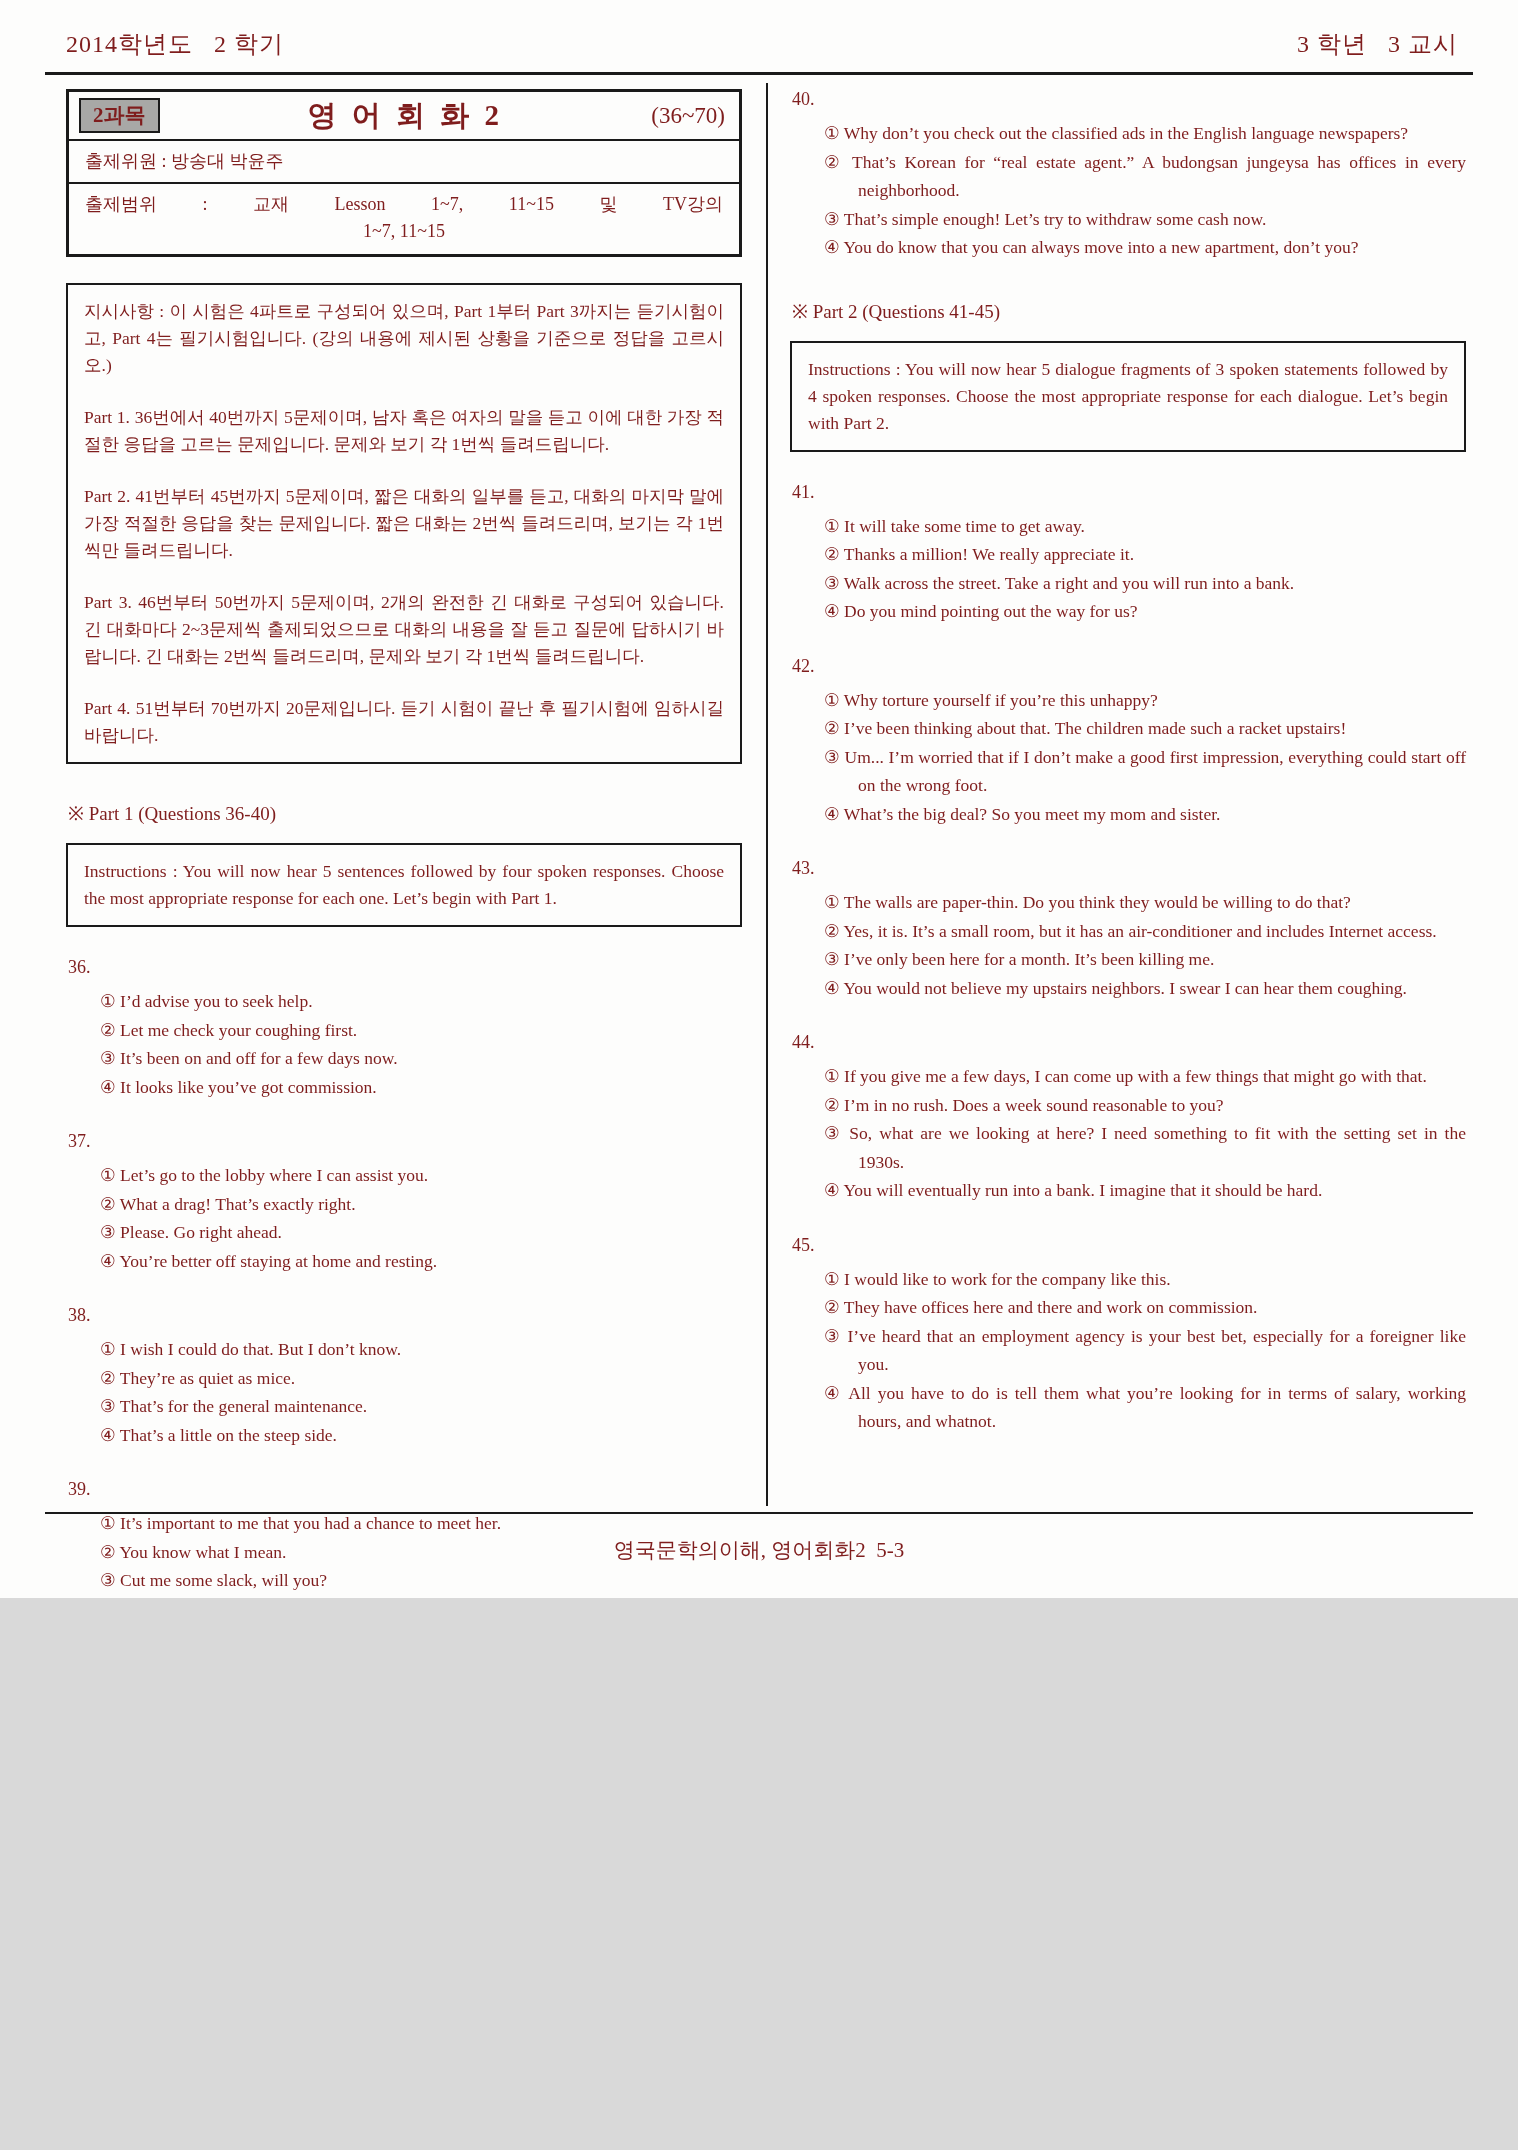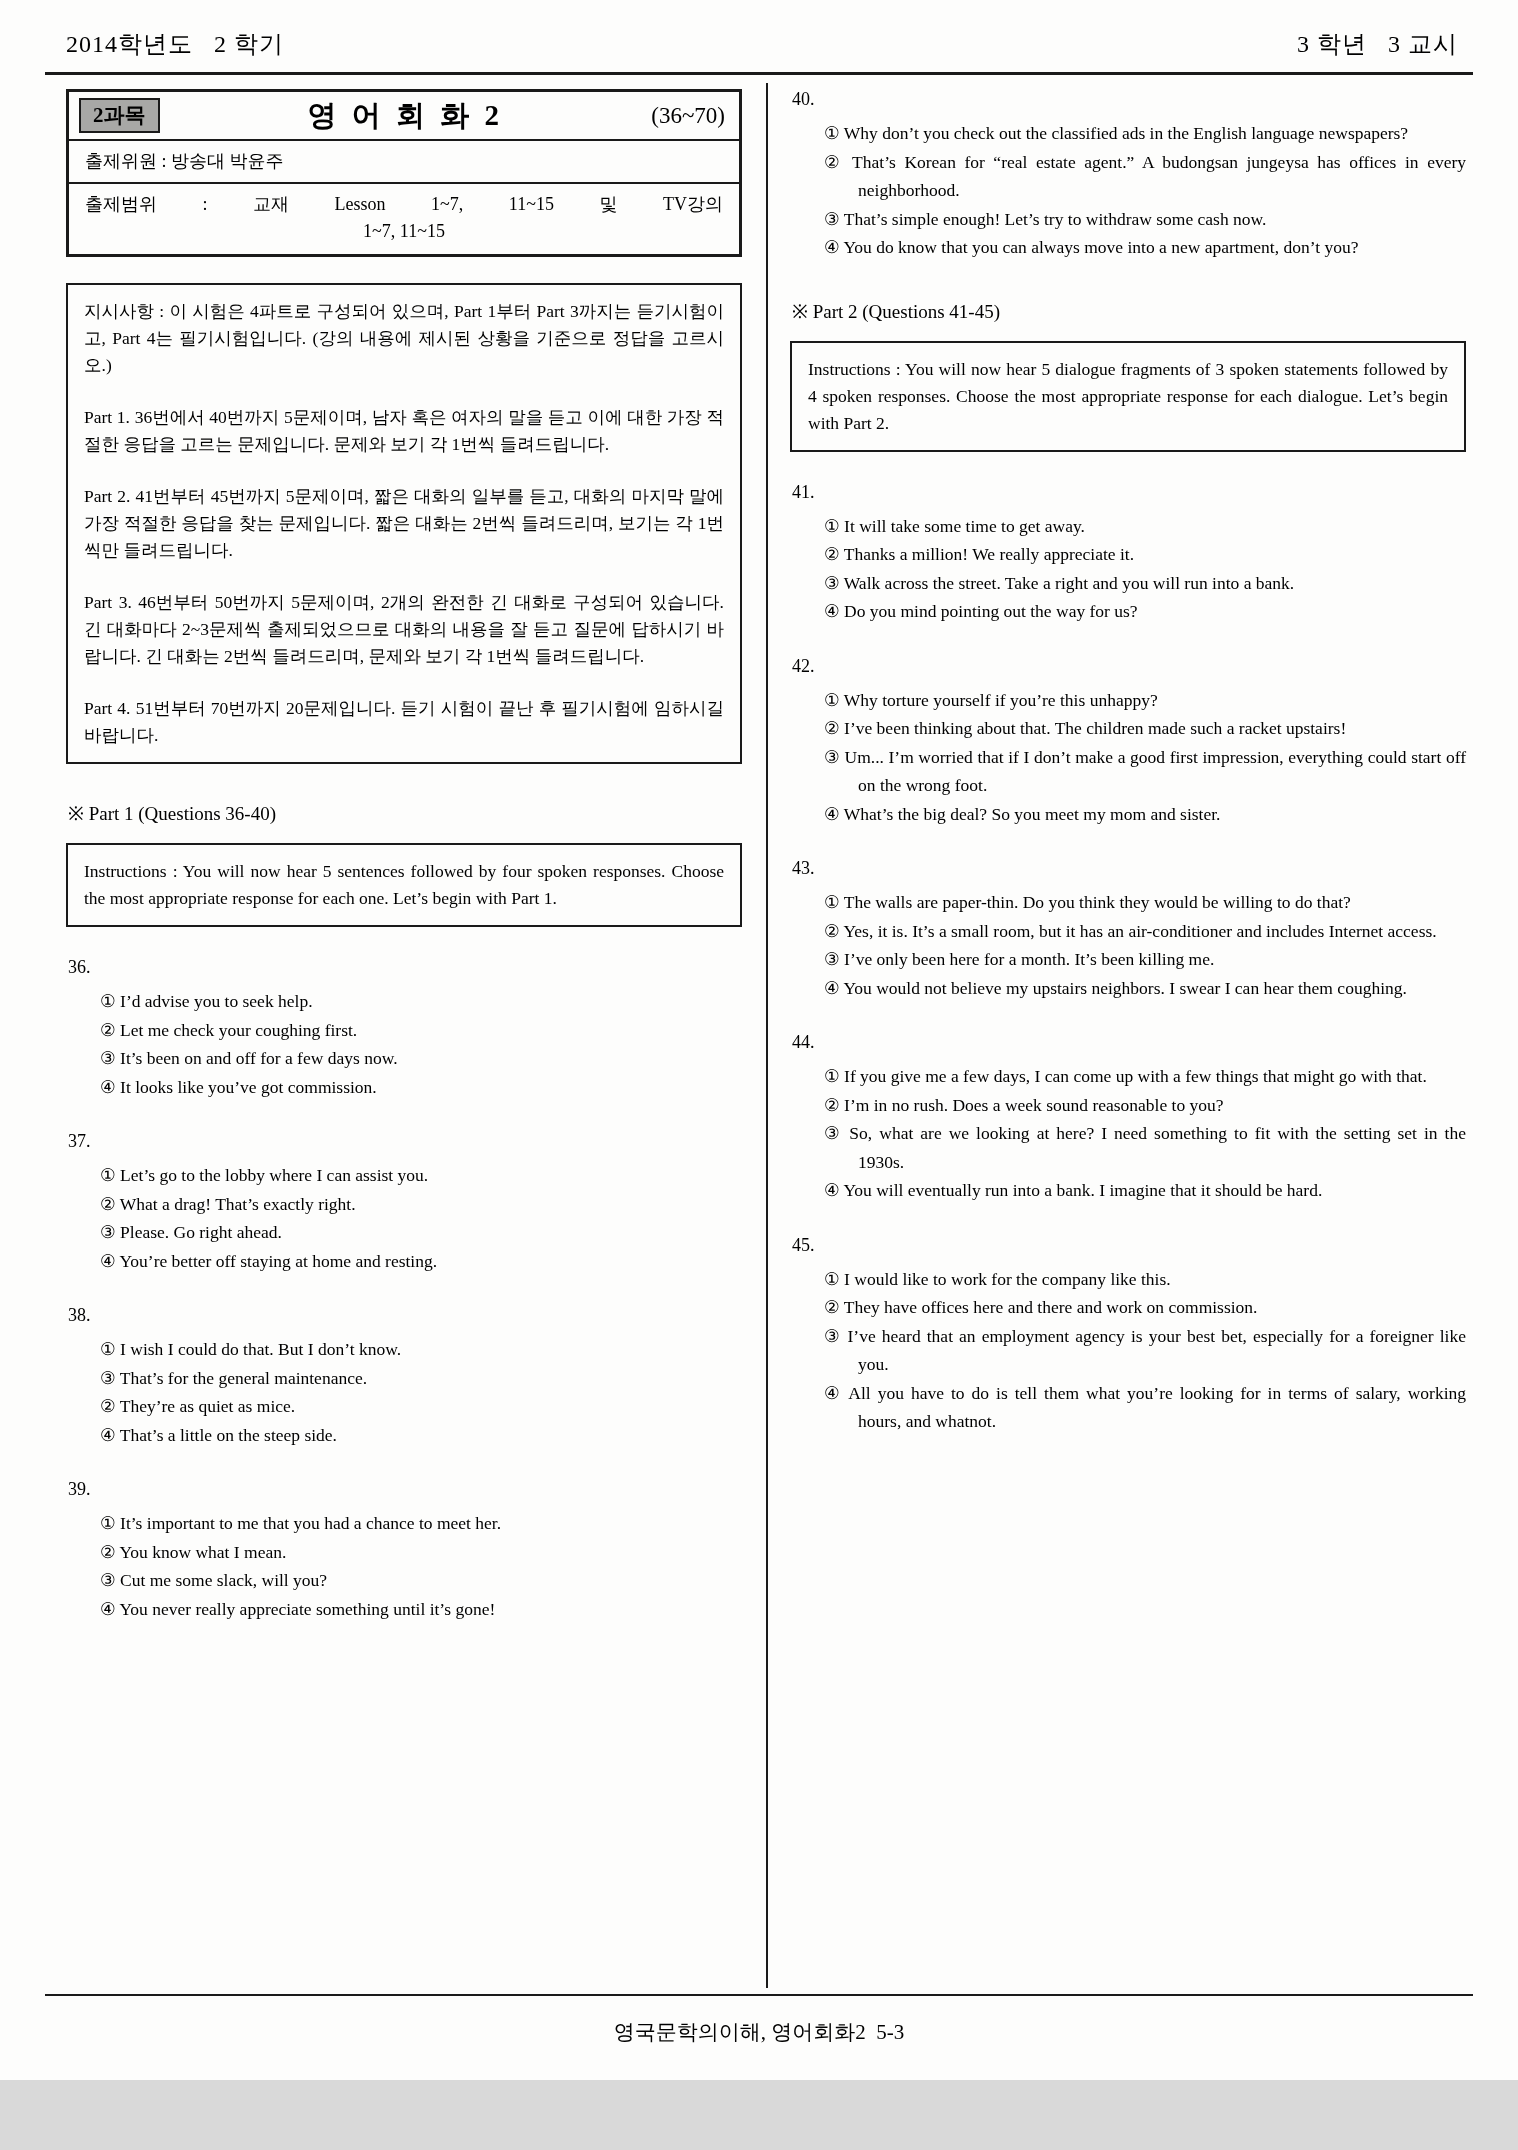--- a/index.html
+++ b/index.html
@@ -1,21 +1,21 @@
 <!DOCTYPE html>
 <html><head>
 <meta charset="utf-8">
 <style>
   * { box-sizing: border-box; }
   html, body { margin: 0; padding: 0; background: #d9d9d9; }
   .page {
-    width: 1518px; height: 2080px; margin: 0 auto; background: #fdfdfc;
+    width: 1518px; height: 1598px; margin: 0 auto; background: #fdfdfc;
     position: relative; overflow: hidden;
     font-family: "Liberation Serif", "DejaVu Serif", serif;
-    color: #000000;
+    color: #7f1d1d;
   }
   .page-header {
     position: absolute; top: 28px; left: 66px; right: 60px;
     display: flex; justify-content: space-between;
     font-size: 24px; white-space: pre; letter-spacing: 1px;
   }
   .rule-top { position: absolute; top: 72px; left: 45px; right: 45px; border-top: 3px solid #1a1a1a; }
   .rule-bottom { position: absolute; bottom: 84px; left: 45px; right: 45px; border-top: 2px solid #1a1a1a; }
   .page-footer { position: absolute; bottom: 34px; left: 0; right: 0; text-align: center; font-size: 21px; white-space: pre; }
 
@@ -102,22 +102,22 @@
         <div class="q-num">37.</div>
         <div class="opt">① Let’s go to the lobby where I can assist you.</div>
         <div class="opt">② What a drag! That’s exactly right.</div>
         <div class="opt">③ Please. Go right ahead.</div>
         <div class="opt">④ You’re better off staying at home and resting.</div>
       </section>
 
       <section class="question">
         <div class="q-num">38.</div>
         <div class="opt">① I wish I could do that. But I don’t know.</div>
+        <div class="opt">② They’re as quiet as mice.</div>
         <div class="opt">③ That’s for the general maintenance.</div>
-        <div class="opt">② They’re as quiet as mice.</div>
         <div class="opt">④ That’s a little on the steep side.</div>
       </section>
 
       <section class="question">
         <div class="q-num">39.</div>
         <div class="opt">① It’s important to me that you had a chance to meet her.</div>
         <div class="opt">② You know what I mean.</div>
         <div class="opt">③ Cut me some slack, will you?</div>
         <div class="opt">④ You never really appreciate something until it’s gone!</div>
       </section>

